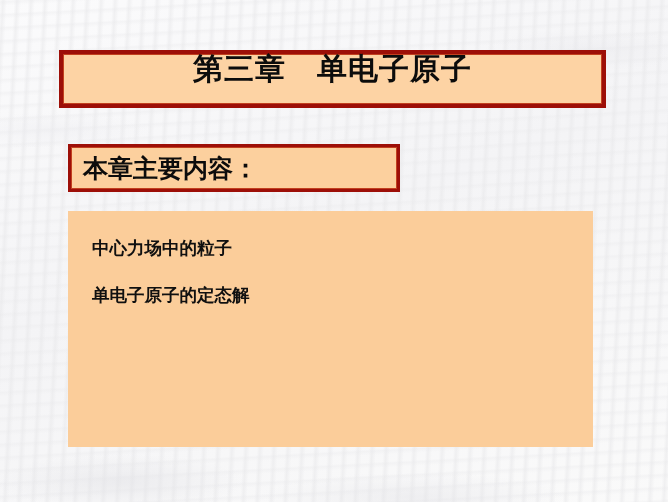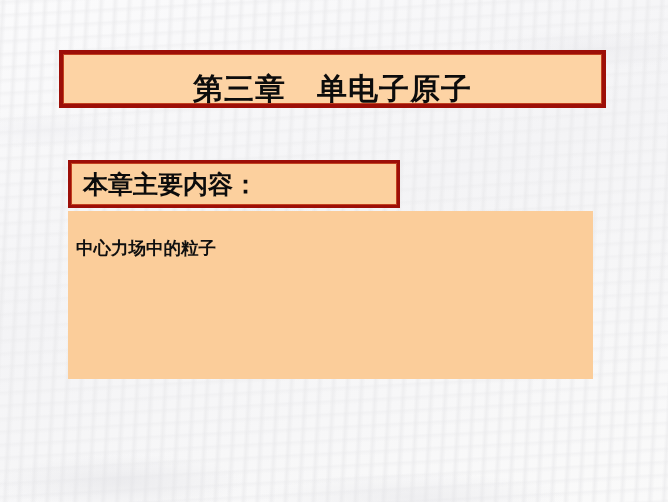--- a/index.html
+++ b/index.html
@@ -55,21 +55,21 @@
     position: absolute;
     left: 59px;
     top: 50px;
     width: 547px;
     height: 58px;
     box-sizing: border-box;
     background: #fdd3a4;
     border: 4px solid #9d0f08;
     box-shadow: inset 0 0 0 1px #c2401f;
     display: flex;
-    align-items: flex-end;
+    align-items: flex-start;
     justify-content: center;
     z-index: 2;
   }
   #title-text {
     font-size: 30px;
     font-weight: bold;
     color: #0c0c0c;
     letter-spacing: 1px;
     line-height: 1;
     white-space: pre;
@@ -82,40 +82,39 @@
     top: 144px;
     width: 332px;
     height: 48px;
     box-sizing: border-box;
     background: #fcd09e;
     border: 3px solid #9d0f08;
     box-shadow: inset 0 0 0 1px #c2401f;
     display: flex;
     align-items: center;
     z-index: 2;
-    margin-top: 16px;
   }
   #subtitle-text {
     font-size: 25px;
     font-weight: bold;
     color: #0c0c0c;
     padding-left: 12px;
     line-height: 1;
   }
 
   
   #content-panel {
     position: absolute;
     left: 68px;
     top: 211px;
     width: 525px;
-    height: 168px;
+    height: 236px;
     box-sizing: border-box;
     background: #fbcd9a;
-    padding: 14px 0 0 8px;
+    padding: 14px 0 0 24px;
     z-index: 2;
   }
   .content-item {
     font-size: 17.5px;
     font-weight: bold;
     color: #101010;
     line-height: 1;
     height: 47px;
     display: flex;
     align-items: center;
@@ -130,15 +129,16 @@
   <div id="title-banner">
     <div id="title-text">第三章　单电子原子</div>
   </div>
 
   <div id="subtitle-box">
     <div id="subtitle-text">本章主要内容：</div>
   </div>
 
   <div id="content-panel">
     <div class="content-item">中心力场中的粒子</div>
+    <div class="content-item">单电子原子的定态解</div>
   </div>
 
 </div>
 
 </body></html>

